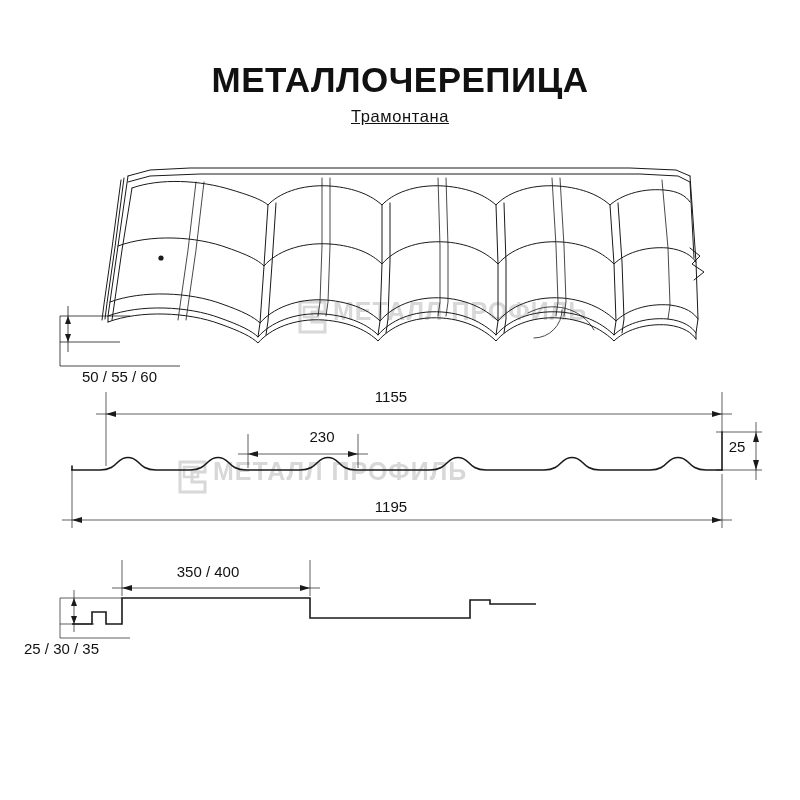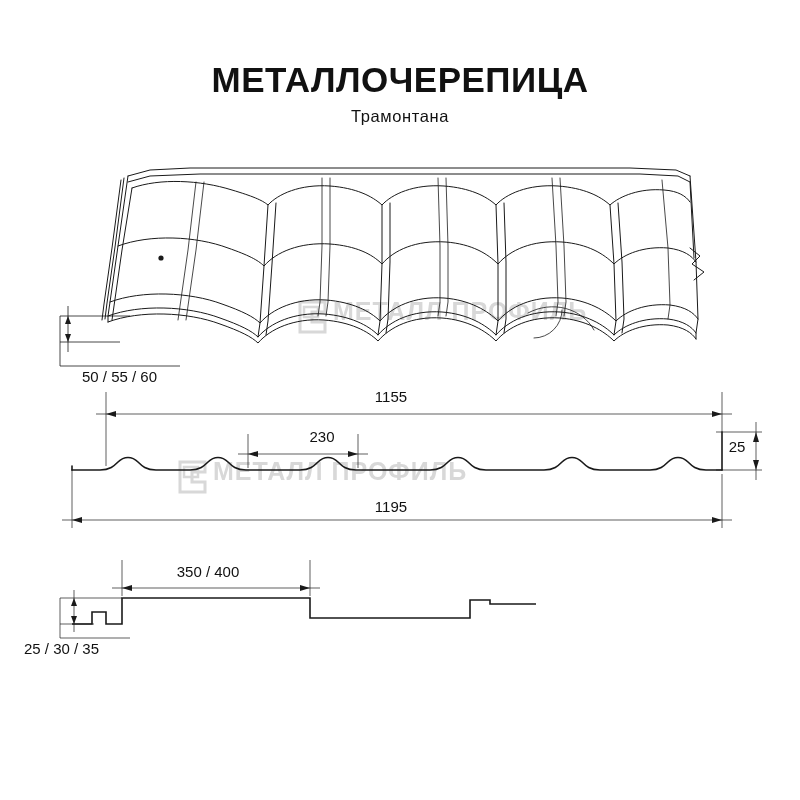--- a/index.html
+++ b/index.html
@@ -36,20 +36,21 @@
     letter-spacing: 0.5px;
     line-height: 1.05;
     color: #111111;
   }
   .title-sub {
     font-size: 16.5px;
     font-weight: normal;
     letter-spacing: 0.6px;
     margin-top: 8px;
     color: #111111;
+    text-decoration: underline;
   }
   svg.drawing {
     position: absolute;
     left: 0;
     top: 0;
     width: 800px;
     height: 800px;
   }
   .dim-text {
     font-family: "Liberation Sans", sans-serif;

